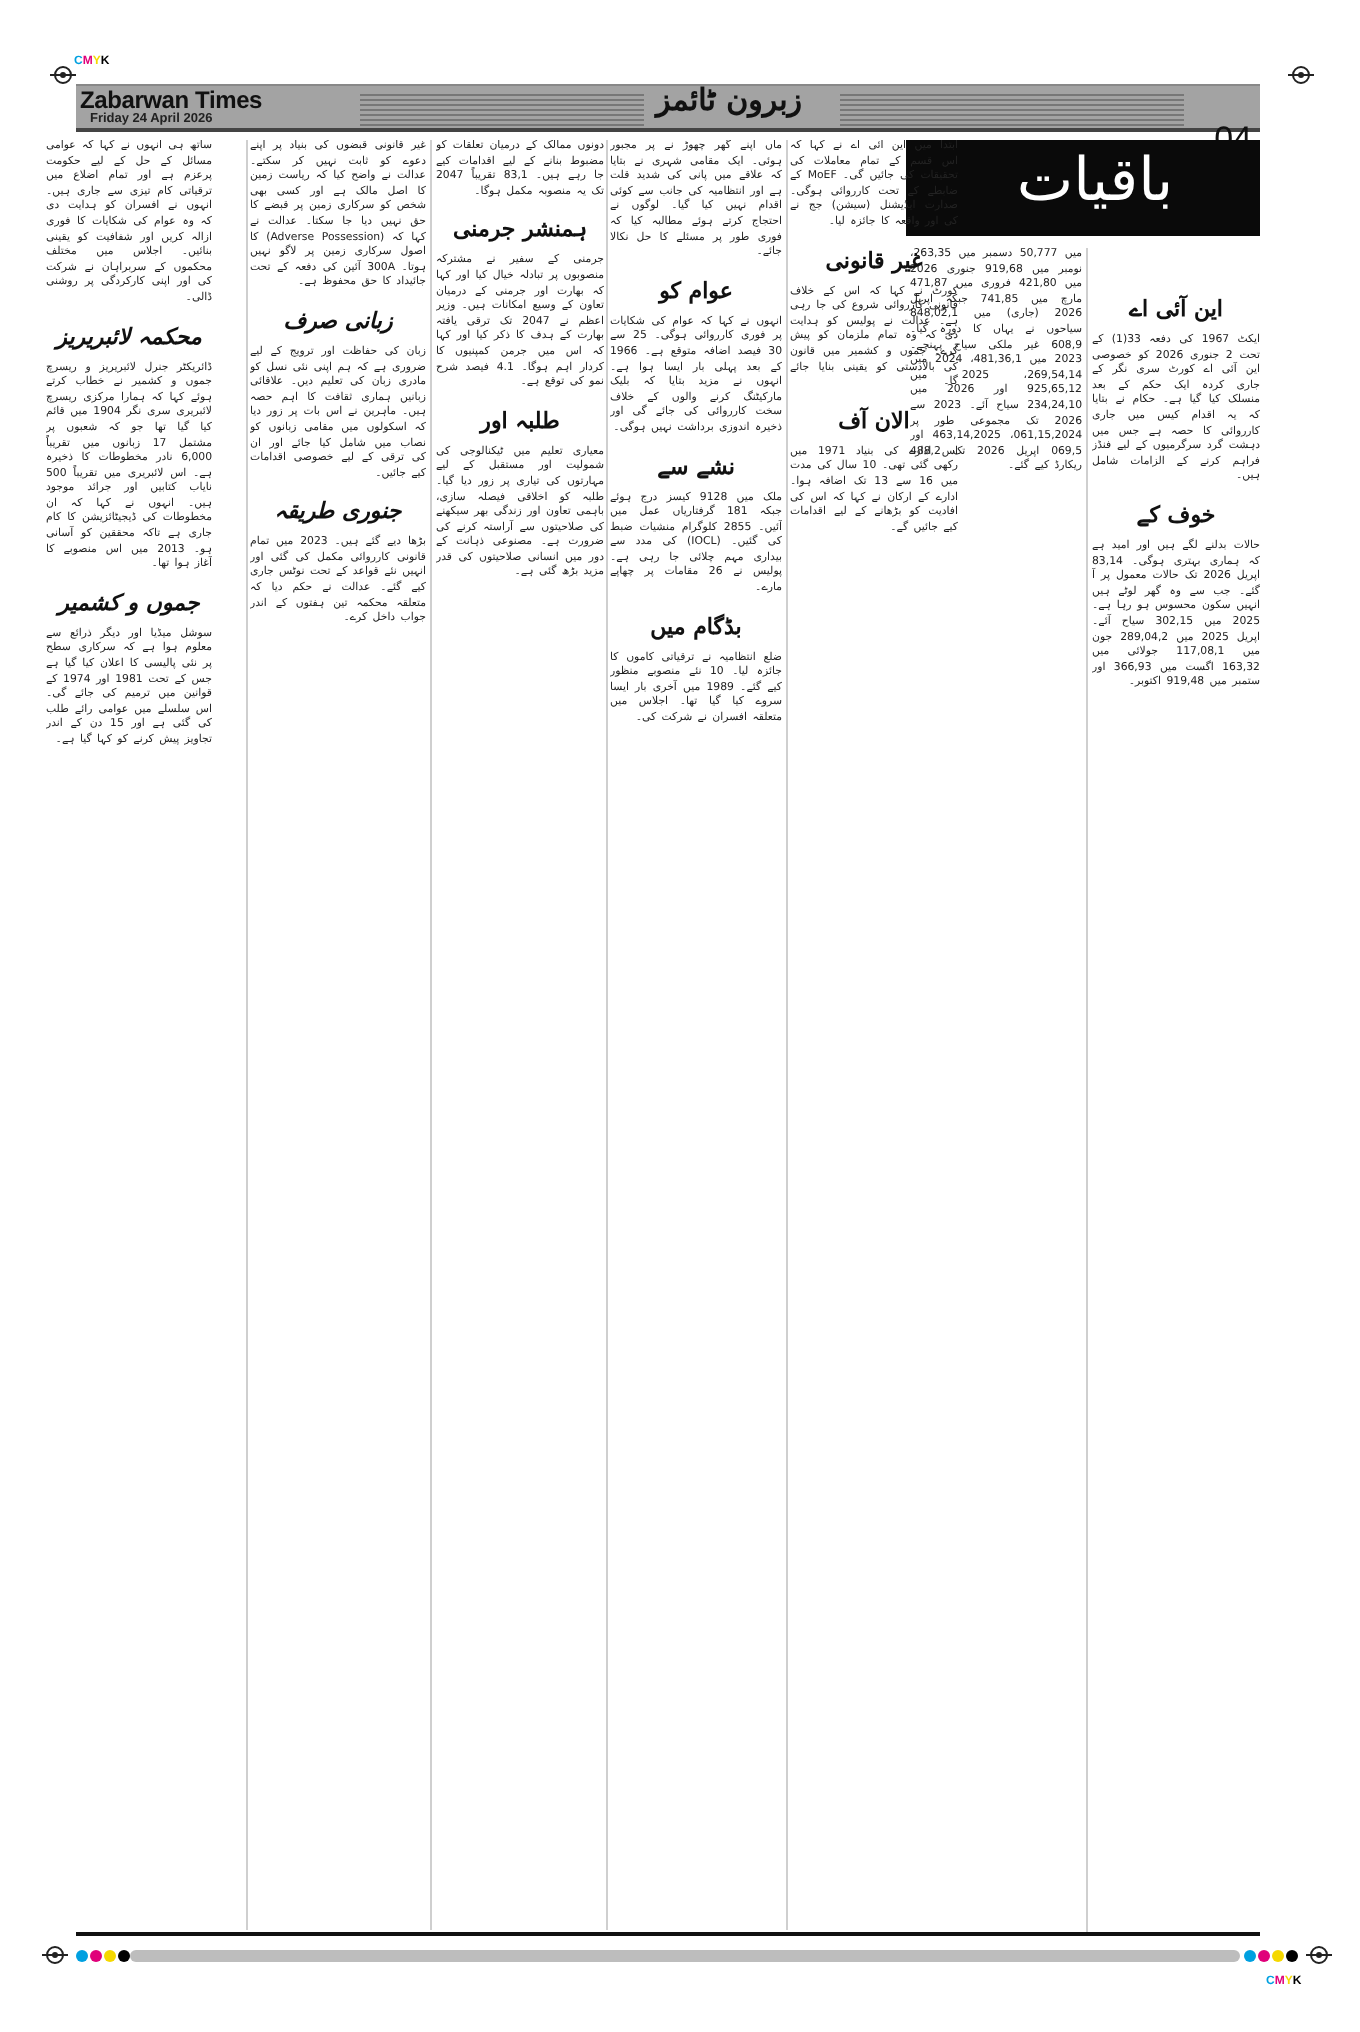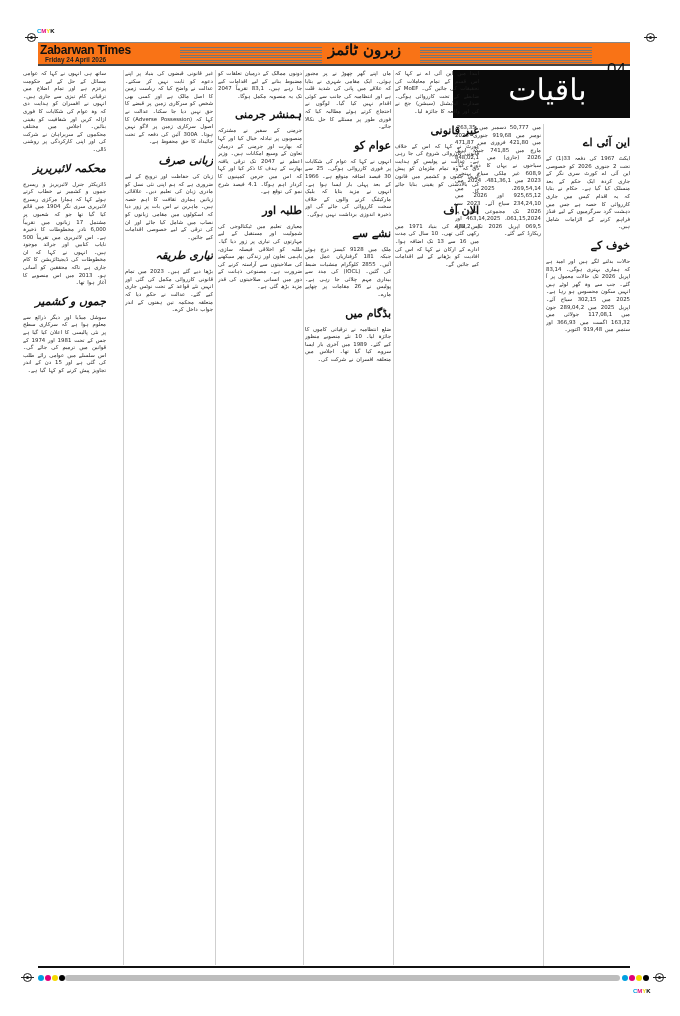--- a/index.html
+++ b/index.html
@@ -6,36 +6,36 @@
   html, body { width: 680px; height: 1016px; background: #ffffff; overflow: hidden; }
   body { position: relative; font-family: "DejaVu Sans", sans-serif; color: #111; }
 
   .reg-mark { position: absolute; width: 9px; height: 9px; border: 1px solid #222; border-radius: 50%; }
   .reg-mark::after { content: ""; position: absolute; left: 2px; top: 2px; width: 3px; height: 3px; background: #222; border-radius: 50%; }
   .reg-mark::before { content: ""; position: absolute; left: -3px; top: 3px; width: 13px; height: 1px; background: #222; }
 
   .cmyk-label { position: absolute; font-family: "Liberation Sans", sans-serif; font-weight: bold; font-size: 6px; letter-spacing: 0; }
   .cmyk-label .c { color: #00a0e0; } .cmyk-label .m { color: #e0007a; } .cmyk-label .y { color: #f5d800; } .cmyk-label .k { color: #000; }
 
-  #masthead { position: absolute; left: 38px; top: 42px; width: 592px; height: 24px; background: #f97316; border-top: 1px solid #888; border-bottom: 2px solid #444; }
+  #masthead { position: absolute; left: 38px; top: 42px; width: 592px; height: 24px; background: #a3a3a3; border-top: 1px solid #888; border-bottom: 2px solid #444; }
   #masthead .brand { position: absolute; left: 2px; top: 0px; font-family: "Liberation Sans", sans-serif; font-weight: bold; font-size: 12px; color: #111; letter-spacing: -0.2px; }
   #masthead .date { position: absolute; left: 7px; top: 13px; font-family: "Liberation Sans", sans-serif; font-weight: bold; font-size: 6.5px; color: #222; }
   #masthead .rules { position: absolute; height: 16px; top: 4px; background: repeating-linear-gradient(to bottom, #777 0 1px, transparent 1px 2.5px); }
   #masthead .rules.left { left: 142px; width: 142px; }
   #masthead .rules.right { left: 382px; width: 172px; }
   #masthead .urdu-title { position: absolute; left: 290px; top: -2px; width: 90px; text-align: left; font-family: "DejaVu Serif", serif; font-weight: bold; font-size: 15px; color: #111; direction: rtl; }
   #masthead .page-no { position: absolute; right: 4px; top: 17px; font-family: "Liberation Sans", sans-serif; font-weight: normal; font-size: 17px; color: #111; }
 
   #banner { position: absolute; left: 453px; top: 70px; width: 177px; height: 48px; background: #0a0a0a; }
   #banner .title { position: absolute; left: 0; right: 0; top: 2px; text-align: center; font-family: Liberation Sans, sans-serif; font-size: 30px; color: #fff; direction: rtl; padding-left: 12px; }
 
   .col { position: absolute; top: 70px; overflow: hidden; direction: rtl; }
   .col .block { display: block; }
   .col .text { font-family: "DejaVu Sans", sans-serif; font-size: 5.4px; line-height: 7.6px; color: #222; text-align: justify; direction: rtl; word-spacing: 1px; }
-  .col .head { font-family: "DejaVu Serif", serif; font-size: 11px; font-weight: bold; text-align: right; margin: 8px 0 6px 0; direction: rtl; color: #111; }
+  .col .head { font-family: "DejaVu Serif", serif; font-size: 11px; font-weight: bold; text-align: center; margin: 8px 0 6px 0; direction: rtl; color: #111; }
   .col .head.italic { font-style: italic; }
   .vrule { position: absolute; top: 70px; width: 1px; background: #cfcfcf; height: 895px; }
 
   #bottom-rule { position: absolute; left: 38px; top: 966px; width: 592px; height: 2px; background: #111; }
   #bottom-bar { position: absolute; left: 65px; top: 975px; width: 555px; height: 6px; background: #bdbdbd; border-radius: 3px; }
   .dot { position: absolute; top: 975px; width: 6px; height: 6px; border-radius: 50%; }
 </style>
 </head>
 <body>
 
@@ -57,21 +57,21 @@
   <div class="rules left"></div>
   <div class="urdu-title">زبرون ٹائمز</div>
   <div class="rules right"></div>
   <div class="page-no">04</div>
 </div>
 
 <div id="banner">
   <div class="title">باقیات</div>
 </div>
 
-<div class="col" id="col-7" style="left:546px; width:84px; top:128px; height:842px;">
+<div class="col" id="col-7" style="left:546px; width:84px; top:140px; height:842px;">
     <div class="head">این آئی اے</div>
     <div class="text block">ایکٹ 1967 کی دفعہ 33(1) کے تحت 2 جنوری 2026 کو خصوصی این آئی اے کورٹ سری نگر کے جاری کردہ ایک حکم کے بعد منسلک کیا گیا ہے۔ حکام نے بتایا کہ یہ اقدام کیس میں جاری کارروائی کا حصہ ہے جس میں دہشت گرد سرگرمیوں کے لیے فنڈز فراہم کرنے کے الزامات شامل ہیں۔</div>
     <div class="head">خوف کے</div>
     <div class="text block">حالات بدلنے لگے ہیں اور امید ہے کہ ہماری بہتری ہوگی۔ 83,14 اپریل 2026 تک حالات معمول پر آ گئے۔ جب سے وہ گھر لوٹے ہیں انہیں سکون محسوس ہو رہا ہے۔ 2025 میں 302,15 سیاح آئے۔ اپریل 2025 میں 289,04,2 جون میں 117,08,1 جولائی میں 163,32 اگست میں 366,93 اور ستمبر میں 919,48 اکتوبر۔</div>
   </div>
 <div class="col" id="col-6" style="left:455px; width:86px; top:124px; height:320px;">
     <div class="text block">میں 50,777 دسمبر میں 263,35، نومبر میں 919,68 جنوری 2026 میں 421,80 فروری میں 471,87 مارچ میں 741,85 جبکہ اپریل 2026 (جاری) میں 848,02,1 سیاحوں نے یہاں کا دورہ کیا۔ 608,9 غیر ملکی سیاح پہنچے۔ 2023 میں 481,36,1، 2024 میں 269,54,14، 2025 میں 925,65,12 اور 2026 میں 234,24,10 سیاح آئے۔ 2023 سے 2026 تک مجموعی طور پر 061,15,2024، 463,14,2025 اور 069,5 اپریل 2026 تک 488,2 ریکارڈ کیے گئے۔</div>
   </div>
 <div class="col" id="col-5" style="left:395px; width:84px; top:70px; height:896px;">
     <div class="text block">ابتدا میں این آئی اے نے کہا کہ اس قسم کے تمام معاملات کی تحقیقات کی جائیں گی۔ MoEF کے ضابطے کے تحت کارروائی ہوگی۔ صدارت ایڈیشنل (سیشن) جج نے کی اور واقعہ کا جائزہ لیا۔</div>
@@ -93,21 +93,21 @@
     <div class="text block">دونوں ممالک کے درمیان تعلقات کو مضبوط بنانے کے لیے اقدامات کیے جا رہے ہیں۔ 83,1 تقریباً 2047 تک یہ منصوبہ مکمل ہوگا۔</div>
     <div class="head">ہمنشر جرمنی</div>
     <div class="text block">جرمنی کے سفیر نے مشترکہ منصوبوں پر تبادلہ خیال کیا اور کہا کہ بھارت اور جرمنی کے درمیان تعاون کے وسیع امکانات ہیں۔ وزیر اعظم نے 2047 تک ترقی یافتہ بھارت کے ہدف کا ذکر کیا اور کہا کہ اس میں جرمن کمپنیوں کا کردار اہم ہوگا۔ 4.1 فیصد شرح نمو کی توقع ہے۔</div>
     <div class="head">طلبہ اور</div>
     <div class="text block">معیاری تعلیم میں ٹیکنالوجی کی شمولیت اور مستقبل کے لیے مہارتوں کی تیاری پر زور دیا گیا۔ طلبہ کو اخلاقی فیصلہ سازی، باہمی تعاون اور زندگی بھر سیکھنے کی صلاحیتوں سے آراستہ کرنے کی ضرورت ہے۔ مصنوعی ذہانت کے دور میں انسانی صلاحیتوں کی قدر مزید بڑھ گئی ہے۔</div>
   </div>
 <div class="col" id="col-2" style="left:125px; width:88px; top:70px; height:896px;">
     <div class="text block">غیر قانونی قبضوں کی بنیاد پر اپنے دعوے کو ثابت نہیں کر سکتے۔ عدالت نے واضح کیا کہ ریاست زمین کا اصل مالک ہے اور کسی بھی شخص کو سرکاری زمین پر قبضے کا حق نہیں دیا جا سکتا۔ عدالت نے کہا کہ (Adverse Possession) کا اصول سرکاری زمین پر لاگو نہیں ہوتا۔ 300A آئین کی دفعہ کے تحت جائیداد کا حق محفوظ ہے۔</div>
     <div class="head italic">زبانی صرف</div>
     <div class="text block">زبان کی حفاظت اور ترویج کے لیے ضروری ہے کہ ہم اپنی نئی نسل کو مادری زبان کی تعلیم دیں۔ علاقائی زبانیں ہماری ثقافت کا اہم حصہ ہیں۔ ماہرین نے اس بات پر زور دیا کہ اسکولوں میں مقامی زبانوں کو نصاب میں شامل کیا جائے اور ان کی ترقی کے لیے خصوصی اقدامات کیے جائیں۔</div>
-    <div class="head italic">تیاری طریقہ</div>
+    <div class="head italic">جنوری طریقہ</div>
     <div class="text block">بڑھا دیے گئے ہیں۔ 2023 میں تمام قانونی کارروائی مکمل کی گئی اور انہیں نئے قواعد کے تحت نوٹس جاری کیے گئے۔ عدالت نے حکم دیا کہ متعلقہ محکمہ تین ہفتوں کے اندر جواب داخل کرے۔</div>
   </div>
 <div class="col" id="col-1" style="left:23px; width:83px; top:70px; height:896px;">
     <div class="text block">ساتھ ہی انہوں نے کہا کہ عوامی مسائل کے حل کے لیے حکومت پرعزم ہے اور تمام اضلاع میں ترقیاتی کام تیزی سے جاری ہیں۔ انہوں نے افسران کو ہدایت دی کہ وہ عوام کی شکایات کا فوری ازالہ کریں اور شفافیت کو یقینی بنائیں۔ اجلاس میں مختلف محکموں کے سربراہان نے شرکت کی اور اپنی کارکردگی پر روشنی ڈالی۔</div>
     <div class="head italic">محکمہ لائبریریز</div>
     <div class="text block">ڈائریکٹر جنرل لائبریریز و ریسرچ جموں و کشمیر نے خطاب کرتے ہوئے کہا کہ ہمارا مرکزی ریسرچ لائبریری سری نگر 1904 میں قائم کیا گیا تھا جو کہ شعبوں پر مشتمل 17 زبانوں میں تقریباً 6,000 نادر مخطوطات کا ذخیرہ ہے۔ اس لائبریری میں تقریباً 500 نایاب کتابیں اور جرائد موجود ہیں۔ انہوں نے کہا کہ ان مخطوطات کی ڈیجیٹائزیشن کا کام جاری ہے تاکہ محققین کو آسانی ہو۔ 2013 میں اس منصوبے کا آغاز ہوا تھا۔</div>
     <div class="head italic">جموں و کشمیر</div>
     <div class="text block">سوشل میڈیا اور دیگر ذرائع سے معلوم ہوا ہے کہ سرکاری سطح پر نئی پالیسی کا اعلان کیا گیا ہے جس کے تحت 1981 اور 1974 کے قوانین میں ترمیم کی جائے گی۔ اس سلسلے میں عوامی رائے طلب کی گئی ہے اور 15 دن کے اندر تجاویز پیش کرنے کو کہا گیا ہے۔</div>
   </div>
 

